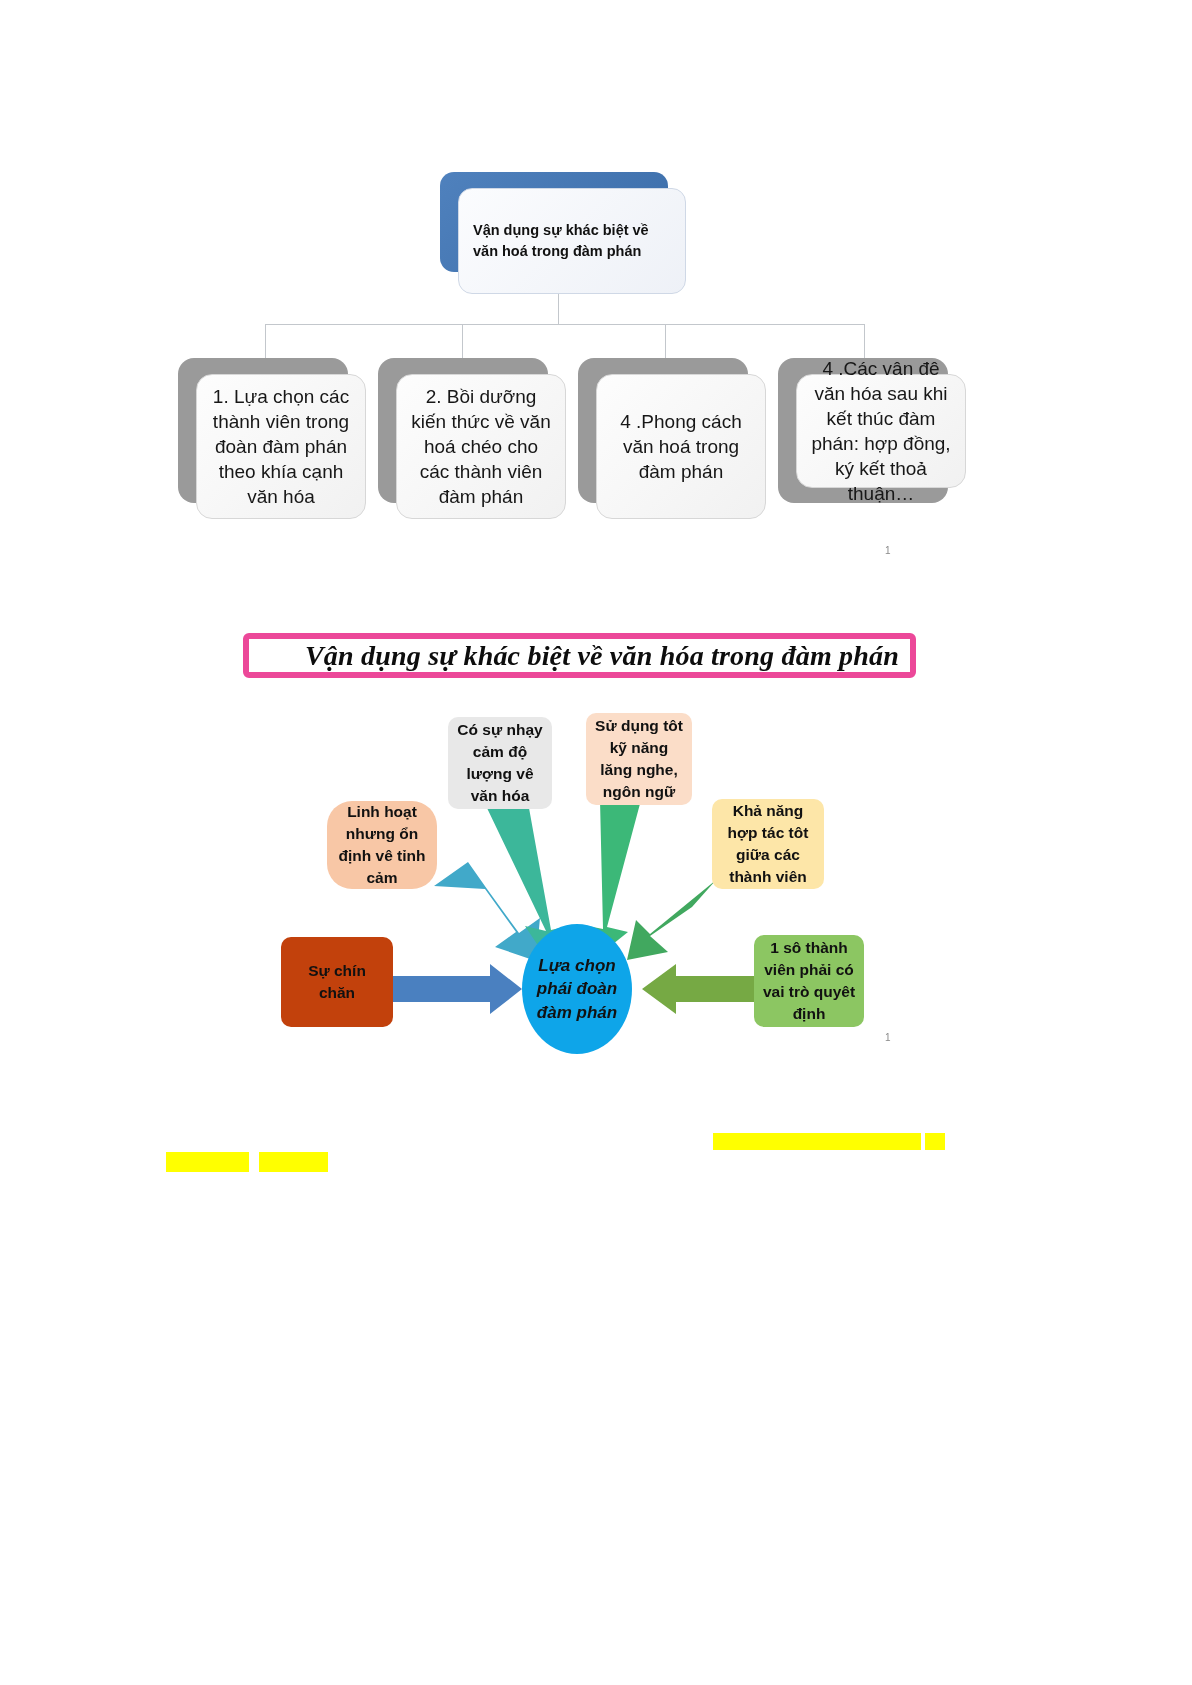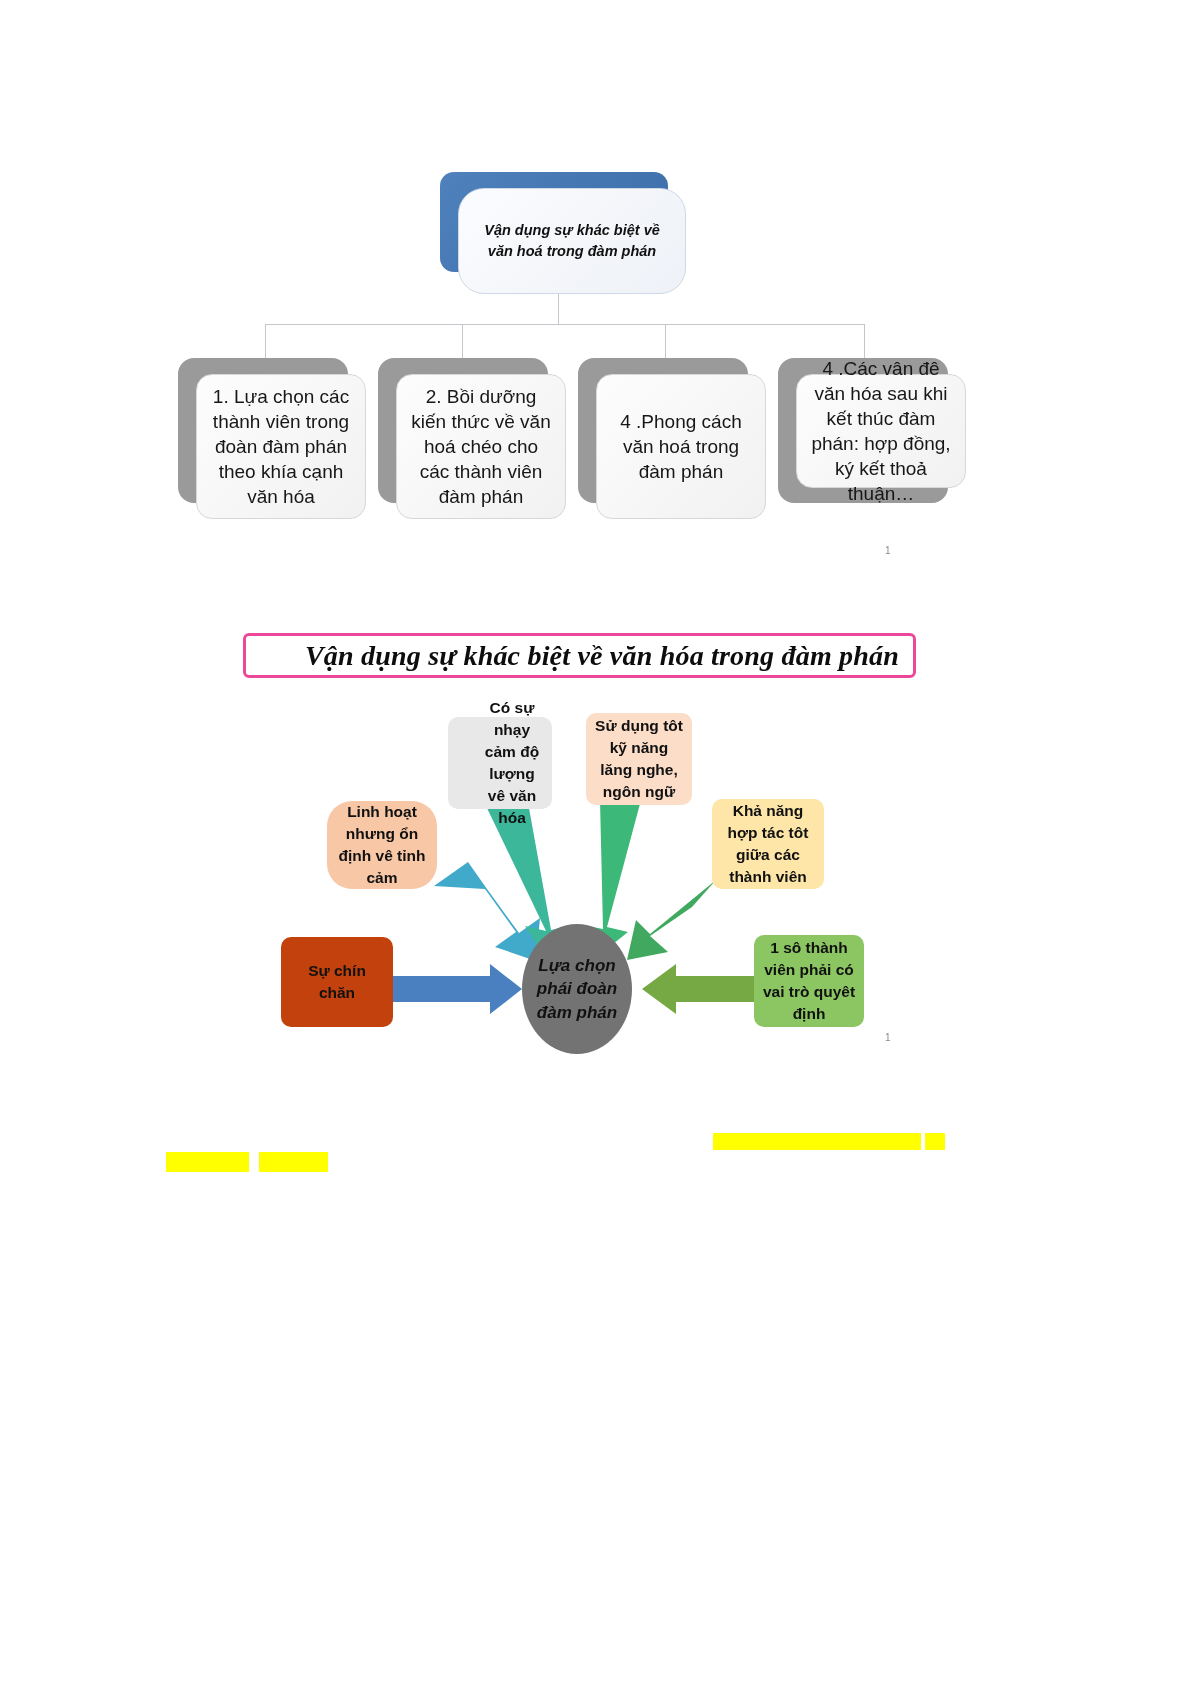--- a/index.html
+++ b/index.html
@@ -13,59 +13,59 @@
   
   .abs{position:absolute;box-sizing:border-box;}
 
   
   .hier-shadow{
     background:linear-gradient(135deg,#4f81bd 0%,#3b6ca8 100%);
     border-radius:14px;
   }
   .hier-root{
     background:linear-gradient(135deg,#fbfcfe 0%,#eef1f7 100%);
-    border:1px solid #cfd8e6;border-radius:26px;
+    border:1px solid #cfd8e6;border-radius:14px;
     display:flex;align-items:center;justify-content:center;
-    text-align:center;
-    font-weight:bold;font-style:italic;font-size:14.5px;color:#111;
+    text-align:left;
+    font-weight:bold;font-size:14.5px;color:#111;
     line-height:1.45;padding:6px 14px;
   }
   .leaf-shadow{
     background:#9a9a9a;border-radius:16px;
   }
   .leaf{
     background:linear-gradient(135deg,#fdfdfd 0%,#f1f1f1 100%);
     border:1px solid #d7d7d7;border-radius:16px;
     display:flex;align-items:center;justify-content:center;
     text-align:center;font-size:19px;color:#171717;line-height:1.32;
     padding:8px 10px;
   }
   .conn{background:#c3c7cc;}
   .conn-v{width:1.4px;}
   .conn-h{height:1.4px;}
 
   
   .banner{
-    border:3px solid #ec4899;border-radius:6px;background:#ffffff;
+    border:6px solid #ec4899;border-radius:6px;background:#ffffff;
     display:flex;align-items:center;justify-content:center;
     font-family:"Liberation Serif",serif;
     font-weight:bold;font-style:italic;font-size:28px;color:#0d0d0d;
     letter-spacing:.2px;
     padding-left:45px;
   }
 
   
   .rbox{
     border-radius:10px;display:flex;align-items:center;justify-content:center;
     text-align:center;font-weight:bold;font-size:15.5px;color:#111;
     line-height:1.42;padding:6px 8px;
   }
   .rbox.plain{font-weight:bold;}
   .center-ellipse{
-    background:#737373;border-radius:50%;
+    background:#0ea5e9;border-radius:50%;
     display:flex;align-items:center;justify-content:center;
     text-align:center;font-weight:bold;font-style:italic;
     font-size:17px;color:#111;line-height:1.38;
   }
   .arrow-svg{position:absolute;overflow:visible;}
 
   
   .hl{background:#ffff00;}
   .pagenum{font-size:10px;color:#8a8a8a;}
 </style>
@@ -128,21 +128,21 @@
         <polygon points="392,976 490,976 490,964 522,989 490,1014 490,1002 392,1002" fill="#4a80c0"></polygon>
       </g>
 
       <g>
         <polygon points="756,976 676,976 676,964 642,989 676,1014 676,1002 756,1002" fill="#76a944"></polygon>
       </g>
     </svg>
 
     <div class="abs rbox" style="left:327px;top:801px;width:110px;height:88px;background:#f8c7a6;border-radius:25px;">Linh hoạt nhưng ổn định vê tỉnh cảm</div>
 
-    <div class="abs rbox" style="left:448px;top:717px;width:104px;height:92px;background:#e8e8e8;padding-left:32px;">Có sự nhạy cảm độ lượng vê văn hóa</div>
+    <div class="abs rbox" style="left:448px;top:717px;width:104px;height:92px;background:#e8e8e8;">Có sự nhạy cảm độ lượng vê văn hóa</div>
 
     <div class="abs rbox" style="left:586px;top:713px;width:106px;height:92px;background:#fbddc8;">Sử dụng tôt kỹ năng lăng nghe, ngôn ngữ</div>
 
     <div class="abs rbox" style="left:712px;top:799px;width:112px;height:90px;background:#fde6a8;">Khả năng hợp tác tôt giữa các thành viên</div>
 
     <div class="abs rbox plain" style="left:281px;top:937px;width:112px;height:90px;background:#c2410c;">Sự chín chăn</div>
 
     <div class="abs rbox" style="left:754px;top:935px;width:110px;height:92px;background:#8cc662;">1 sô thành viên phải có vai trò quyêt định</div>
 
     <div class="abs center-ellipse" style="left:522px;top:924px;width:110px;height:130px;">Lựa chọn phái đoàn đàm phán</div>

